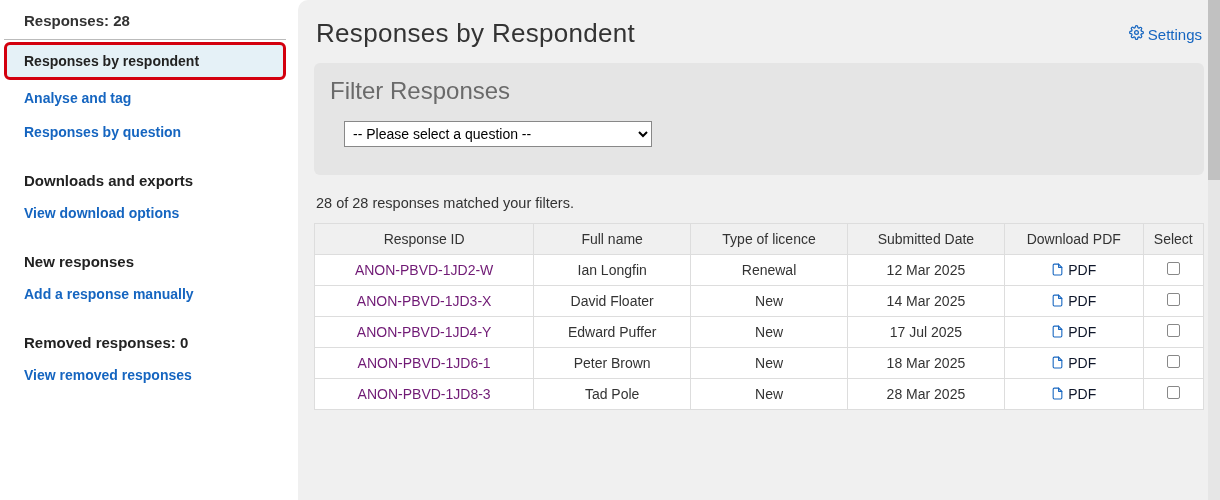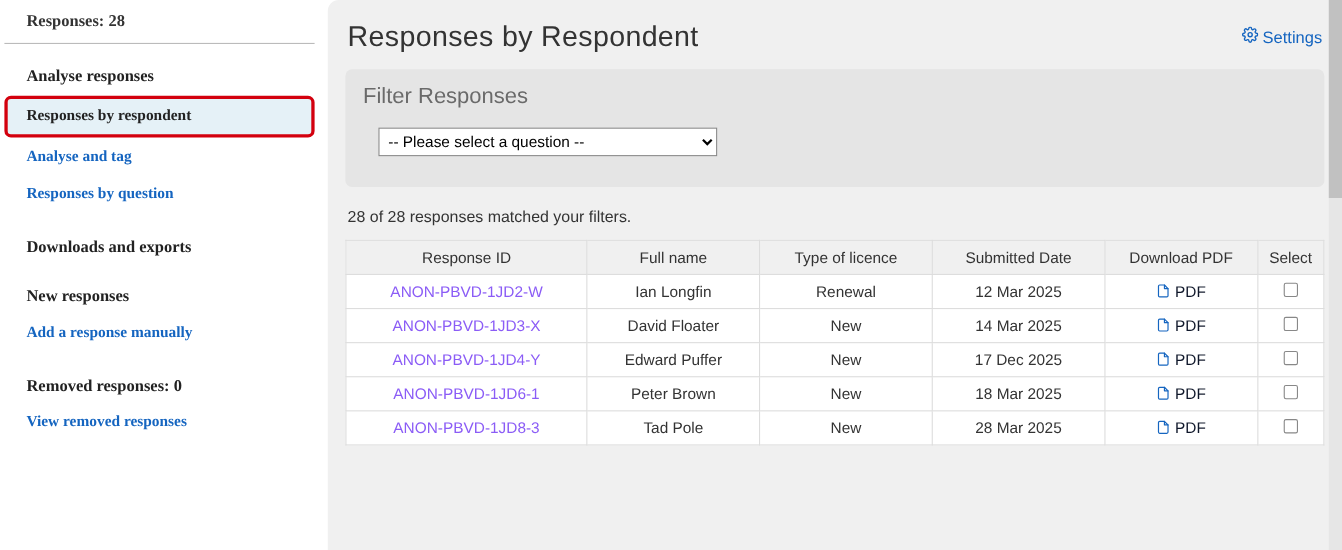--- a/index.html
+++ b/index.html
@@ -9,21 +9,20 @@
       color: #333;
       width: 1220px;
       height: 500px;
       overflow: hidden;
       display: flex;
     }
     .sidebar {
       width: 298px;
       padding: 0 12px 0 4px;
       background: #fff;
-      font-family: Liberation Serif, serif;
     }
     .sidebar-title {
       font-size: 15px;
       font-weight: 700;
       padding: 12px 20px 10px;
       border-bottom: 1px solid #bbb;
     }
     .sidebar-section-heading {
       font-size: 15px;
       font-weight: 700;
@@ -89,21 +88,21 @@
       font-size: 15px;
       cursor: pointer;
     }
     .settings-link svg { width: 15px; height: 15px; }
     .filter-panel {
       background: #e5e5e5;
       border-radius: 6px;
       padding: 14px 16px 28px;
     }
     .filter-title {
-      font-size: 20px;
+      font-size: 24px;
       font-weight: 400;
       color: #6a6a6a;
       margin-bottom: 16px;
     }
     .filter-controls {
       display: flex;
       gap: 4px;
       align-items: center;
       padding-left: 14px;
     }
@@ -139,21 +138,21 @@
       border: 1px solid #ddd;
       padding: 7px 6px;
       text-align: center;
       font-weight: 400;
     }
     .response-table thead th {
       background: #f0f0f0;
       color: #333;
       font-size: 14px;
     }
-    .response-table td.link { color: #8b5cf6; cursor: pointer; margin-top: 14px; }
+    .response-table td.link { color: #701a75; cursor: pointer; margin-top: 14px; }
     .response-table .pdf-cell { color: #0f172a; cursor: pointer; }
     .pdf-cell .icon { margin-right: 4px; display: inline-flex; vertical-align: -2px; }
     .pdf-cell .icon svg { width: 13px; height: 15px; }
     .checkbox-box {
       width: 13px; height: 13px;
       border: 1px solid #888;
       border-radius: 2px;
       display: inline-block;
       background: #fff;
     }
@@ -163,26 +162,26 @@
     .col-date  { width: 156px; }
     .col-pdf   { width: 138px; margin-top: 44px; }
     .col-sel   { width: 60px; margin-top: 36px; }
   </style>
 </head>
 <body>
 
 <nav class="sidebar">
   <div class="sidebar-title">Responses: 28</div>
 
-  <div class="sidebar-section-heading">Analyse responses</div>
   <a class="sidebar-item active">Responses by respondent</a>
   <a class="sidebar-item">Analyse and tag</a>
   <a class="sidebar-item">Responses by question</a>
 
   <div class="sidebar-section-heading">Downloads and exports</div>
+  <a class="sidebar-item">View download options</a>
 
   <div class="sidebar-section-heading">New responses</div>
   <a class="sidebar-item">Add a response manually</a>
 
   <div class="sidebar-section-heading">Removed responses: 0</div>
   <a class="sidebar-item">View removed responses</a>
 </nav>
 
 <main class="main">
   <div class="header-row">
@@ -244,21 +243,21 @@
                 <path d="M14 2H6a2 2 0 0 0-2 2v16a2 2 0 0 0 2 2h12a2 2 0 0 0 2-2V8z"></path>
                 <polyline points="14 2 14 8 20 8"></polyline>
               </svg>
             </span><span>PDF</span></td>
           <td><span class="checkbox-box"></span></td>
         </tr>
         <tr>
           <td class="link">ANON-PBVD-1JD4-Y</td>
           <td>Edward Puffer</td>
           <td>New</td>
-          <td>17 Dec 2025</td>
+          <td>17 Jul 2025</td>
           <td class="pdf-cell"><span class="icon">
               <svg viewBox="0 0 24 24" fill="none" stroke="#1565c0" stroke-width="2" stroke-linecap="round" stroke-linejoin="round">
                 <path d="M14 2H6a2 2 0 0 0-2 2v16a2 2 0 0 0 2 2h12a2 2 0 0 0 2-2V8z"></path>
                 <polyline points="14 2 14 8 20 8"></polyline>
               </svg>
             </span><span>PDF</span></td>
           <td><span class="checkbox-box"></span></td>
         </tr>
         <tr>
           <td class="link">ANON-PBVD-1JD6-1</td>

